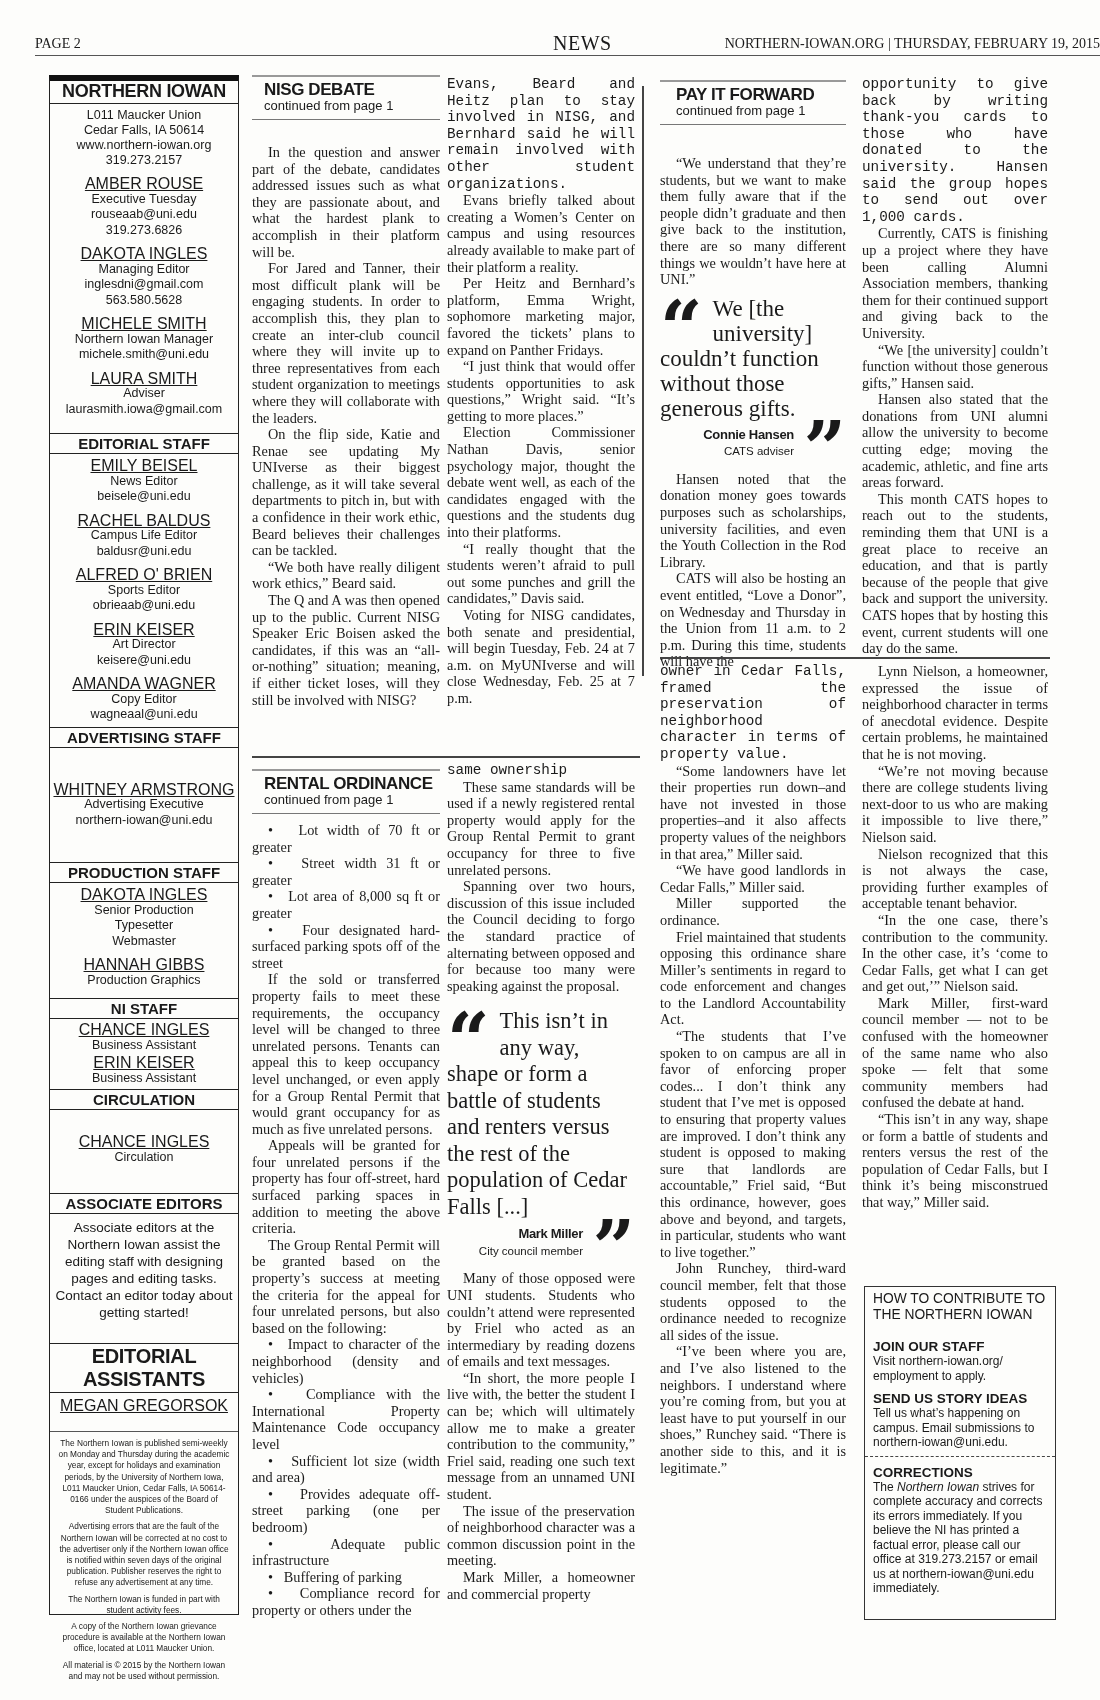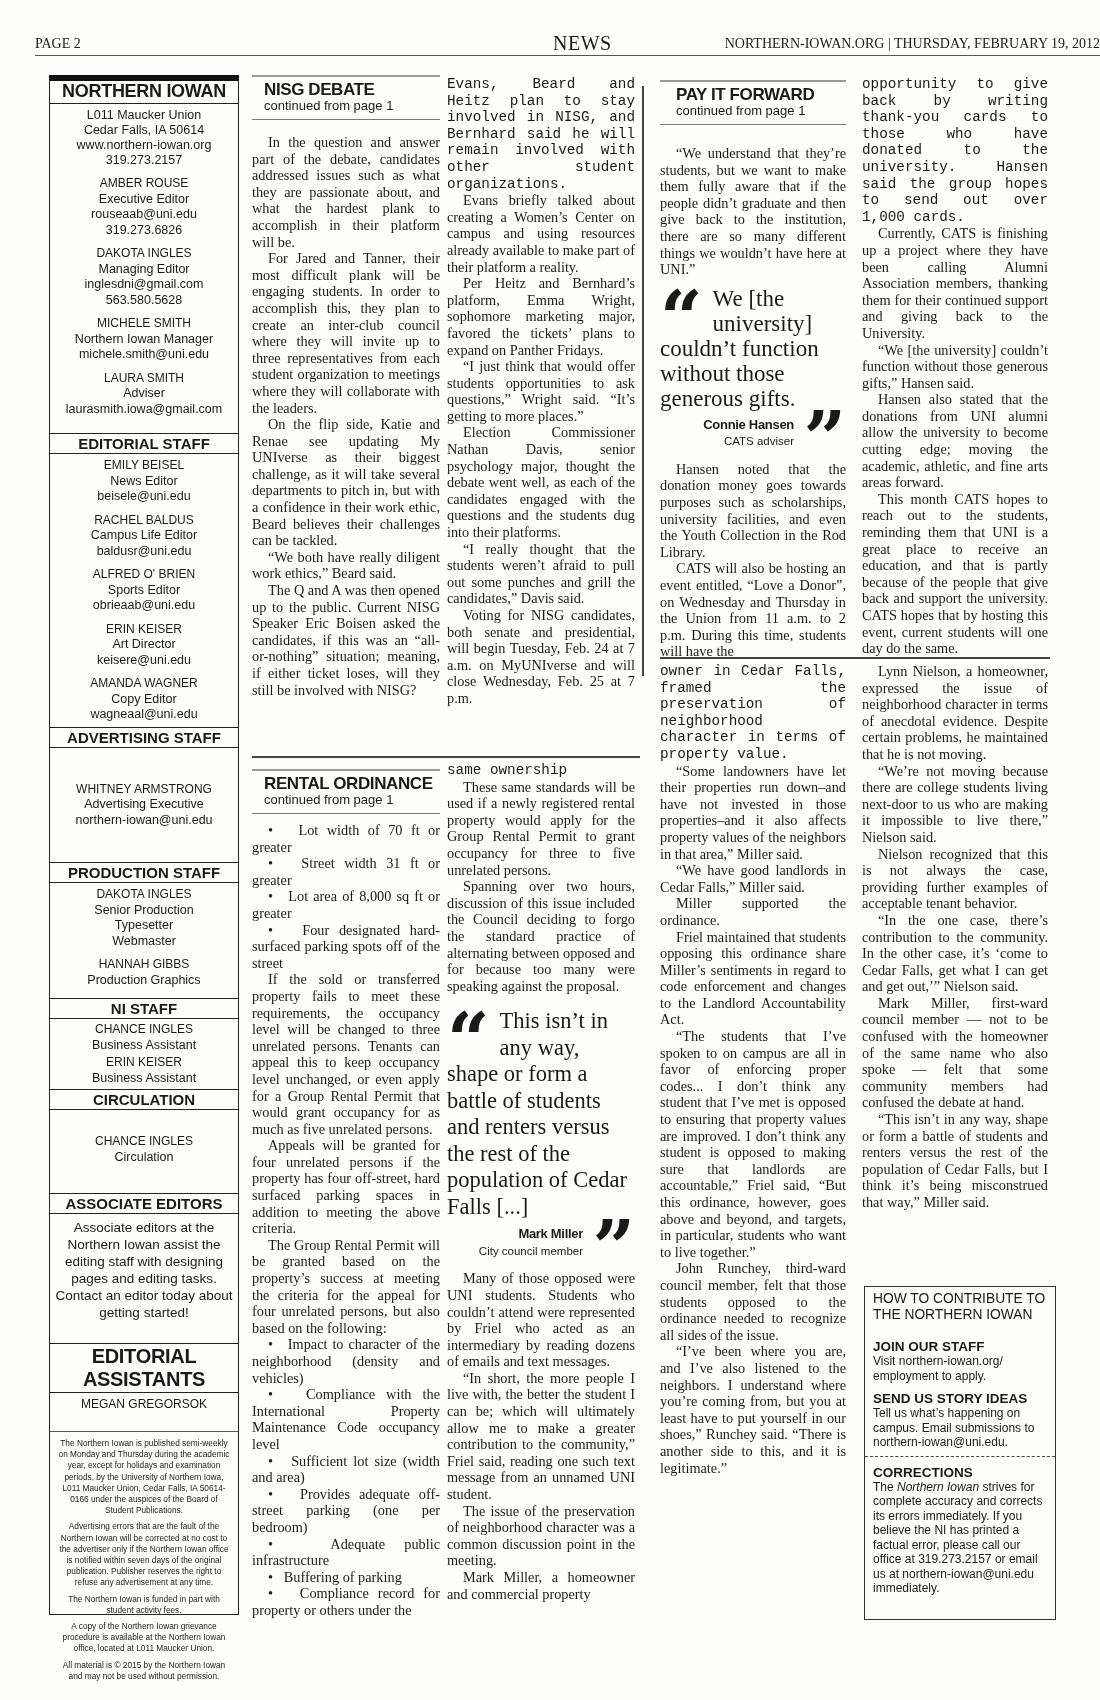--- a/index.html
+++ b/index.html
@@ -12,30 +12,30 @@
   #header { position: absolute; left: 35px; top: 32px; width: 1065px; height: 24px; border-bottom: 1.5px solid #555; }
   #header .pg { position: absolute; left: 0; top: 4px; font-size: 14px; }
   #header .sec { position: absolute; left: 518px; top: 0; font-size: 20px; letter-spacing: 0.5px; }
   #header .right { position: absolute; right: 0; top: 4px; font-size: 14px; }
 
   
   #mast { position: absolute; left: 49px; top: 75px; width: 190px; height: 1540px; border: 1.5px solid #222; border-top: 6px solid #111; font-size: 12.5px; text-align: center; }
   .mh-sec-title { font-weight: bold; font-size: 15px; border-top: 1.5px solid #222; border-bottom: 1.5px solid #222; padding: 1px 0; }
   .mh-title { font-weight: bold; font-size: 18px; border-bottom: 1.5px solid #222; padding: 0 0 1px; letter-spacing: -0.3px; }
   .mh-person { margin-top: 8px; line-height: 15.5px; }
-  .mh-name { font-size: 12px; }
+  .mh-name { font-size: 16px; text-decoration: underline; }
   .mh-small { font-size: 8.3px; line-height: 11.2px; padding: 0 6px; margin-top: 6px; }
   .mh-small p { margin-bottom: 5px; }
   .mh-assoc { font-size: 13.5px; line-height: 17px; padding: 5px 0 0; text-align: center; }
 
   
   .col { position: absolute; font-size: 14.3px; line-height: 16.6px; text-align: justify; }
   .col p { text-indent: 16px; }
   .col p.noind { text-indent: 0; font-family: Liberation Mono, monospace; }
-  .headbox { border-top: 2px solid #999; border-bottom: 1.5px solid #777; padding: 4px 0 6px 12px; margin-bottom: 8px; text-align: left; }
+  .headbox { border-top: 2px solid #999; border-bottom: 1.5px solid #777; padding: 4px 0 6px 12px; margin-bottom: 18px; text-align: left; }
   .hb-title { font-weight: bold; font-size: 17px; letter-spacing: -0.4px; line-height: 18px; }
   .hb-sub { font-size: 13px; line-height: 14px; }
   .bullet { text-indent: 16px; }
   .bullet::before { content: "\2022\00a0\00a0\00a0"; }
 
   .pull { font-size: 24px; line-height: 27px; text-align: left; position: relative; margin: 8px 0 4px; }
   .qopen { font-size: 74px; font-weight: bold; float: left; line-height: 56px; height: 46px; margin: 4px 10px 0 0; font-family: "DejaVu Serif", serif; }
   .qclose { font-size: 74px; font-weight: bold; position: absolute; right: 0; line-height: 60px; font-family: "DejaVu Serif", serif; }
   .attr { text-align: right; padding-right: 52px; margin-top: 6px; position: relative; height: 44px; }
   .attr .n { font-weight: bold; font-size: 13px; letter-spacing: -0.3px; }
@@ -48,34 +48,34 @@
   #contrib h3 { font-size: 13.8px; line-height: 16px; font-weight: normal; }
   #contrib h4 { font-size: 13.5px; font-weight: bold; margin-top: 10px; line-height: 15px; }
   #contrib .dash { border-top: 1.5px dashed #444; margin: 6px -8px 0; }
 </style>
 </head>
 <body>
 
 <div id="header" class="serif">
   <span class="pg">PAGE 2</span>
   <span class="sec">NEWS</span>
-  <span class="right">NORTHERN-IOWAN.ORG | THURSDAY, FEBRUARY 19, 2012</span>
+  <span class="right">NORTHERN-IOWAN.ORG | THURSDAY, FEBRUARY 19, 2015</span>
 </div>
 
 <div id="mast" class="sans">
   <div class="mh-title">NORTHERN IOWAN</div>
   <div style="line-height:15px;margin-top:4px;">
     <div>L011 Maucker Union</div>
     <div>Cedar Falls, IA 50614</div>
     <div>www.northern-iowan.org</div>
     <div>319.273.2157</div>
   </div>
   <div class="mh-person">
     <div class="mh-name">AMBER ROUSE</div>
-    <div>Executive Editor</div>
+    <div>Executive Tuesday</div>
     <div>rouseaab@uni.edu</div>
     <div>319.273.6826</div>
   </div>
   <div class="mh-person">
     <div class="mh-name">DAKOTA INGLES</div>
     <div>Managing Editor</div>
     <div>inglesdni@gmail.com</div>
     <div>563.580.5628</div>
   </div>
   <div class="mh-person">

